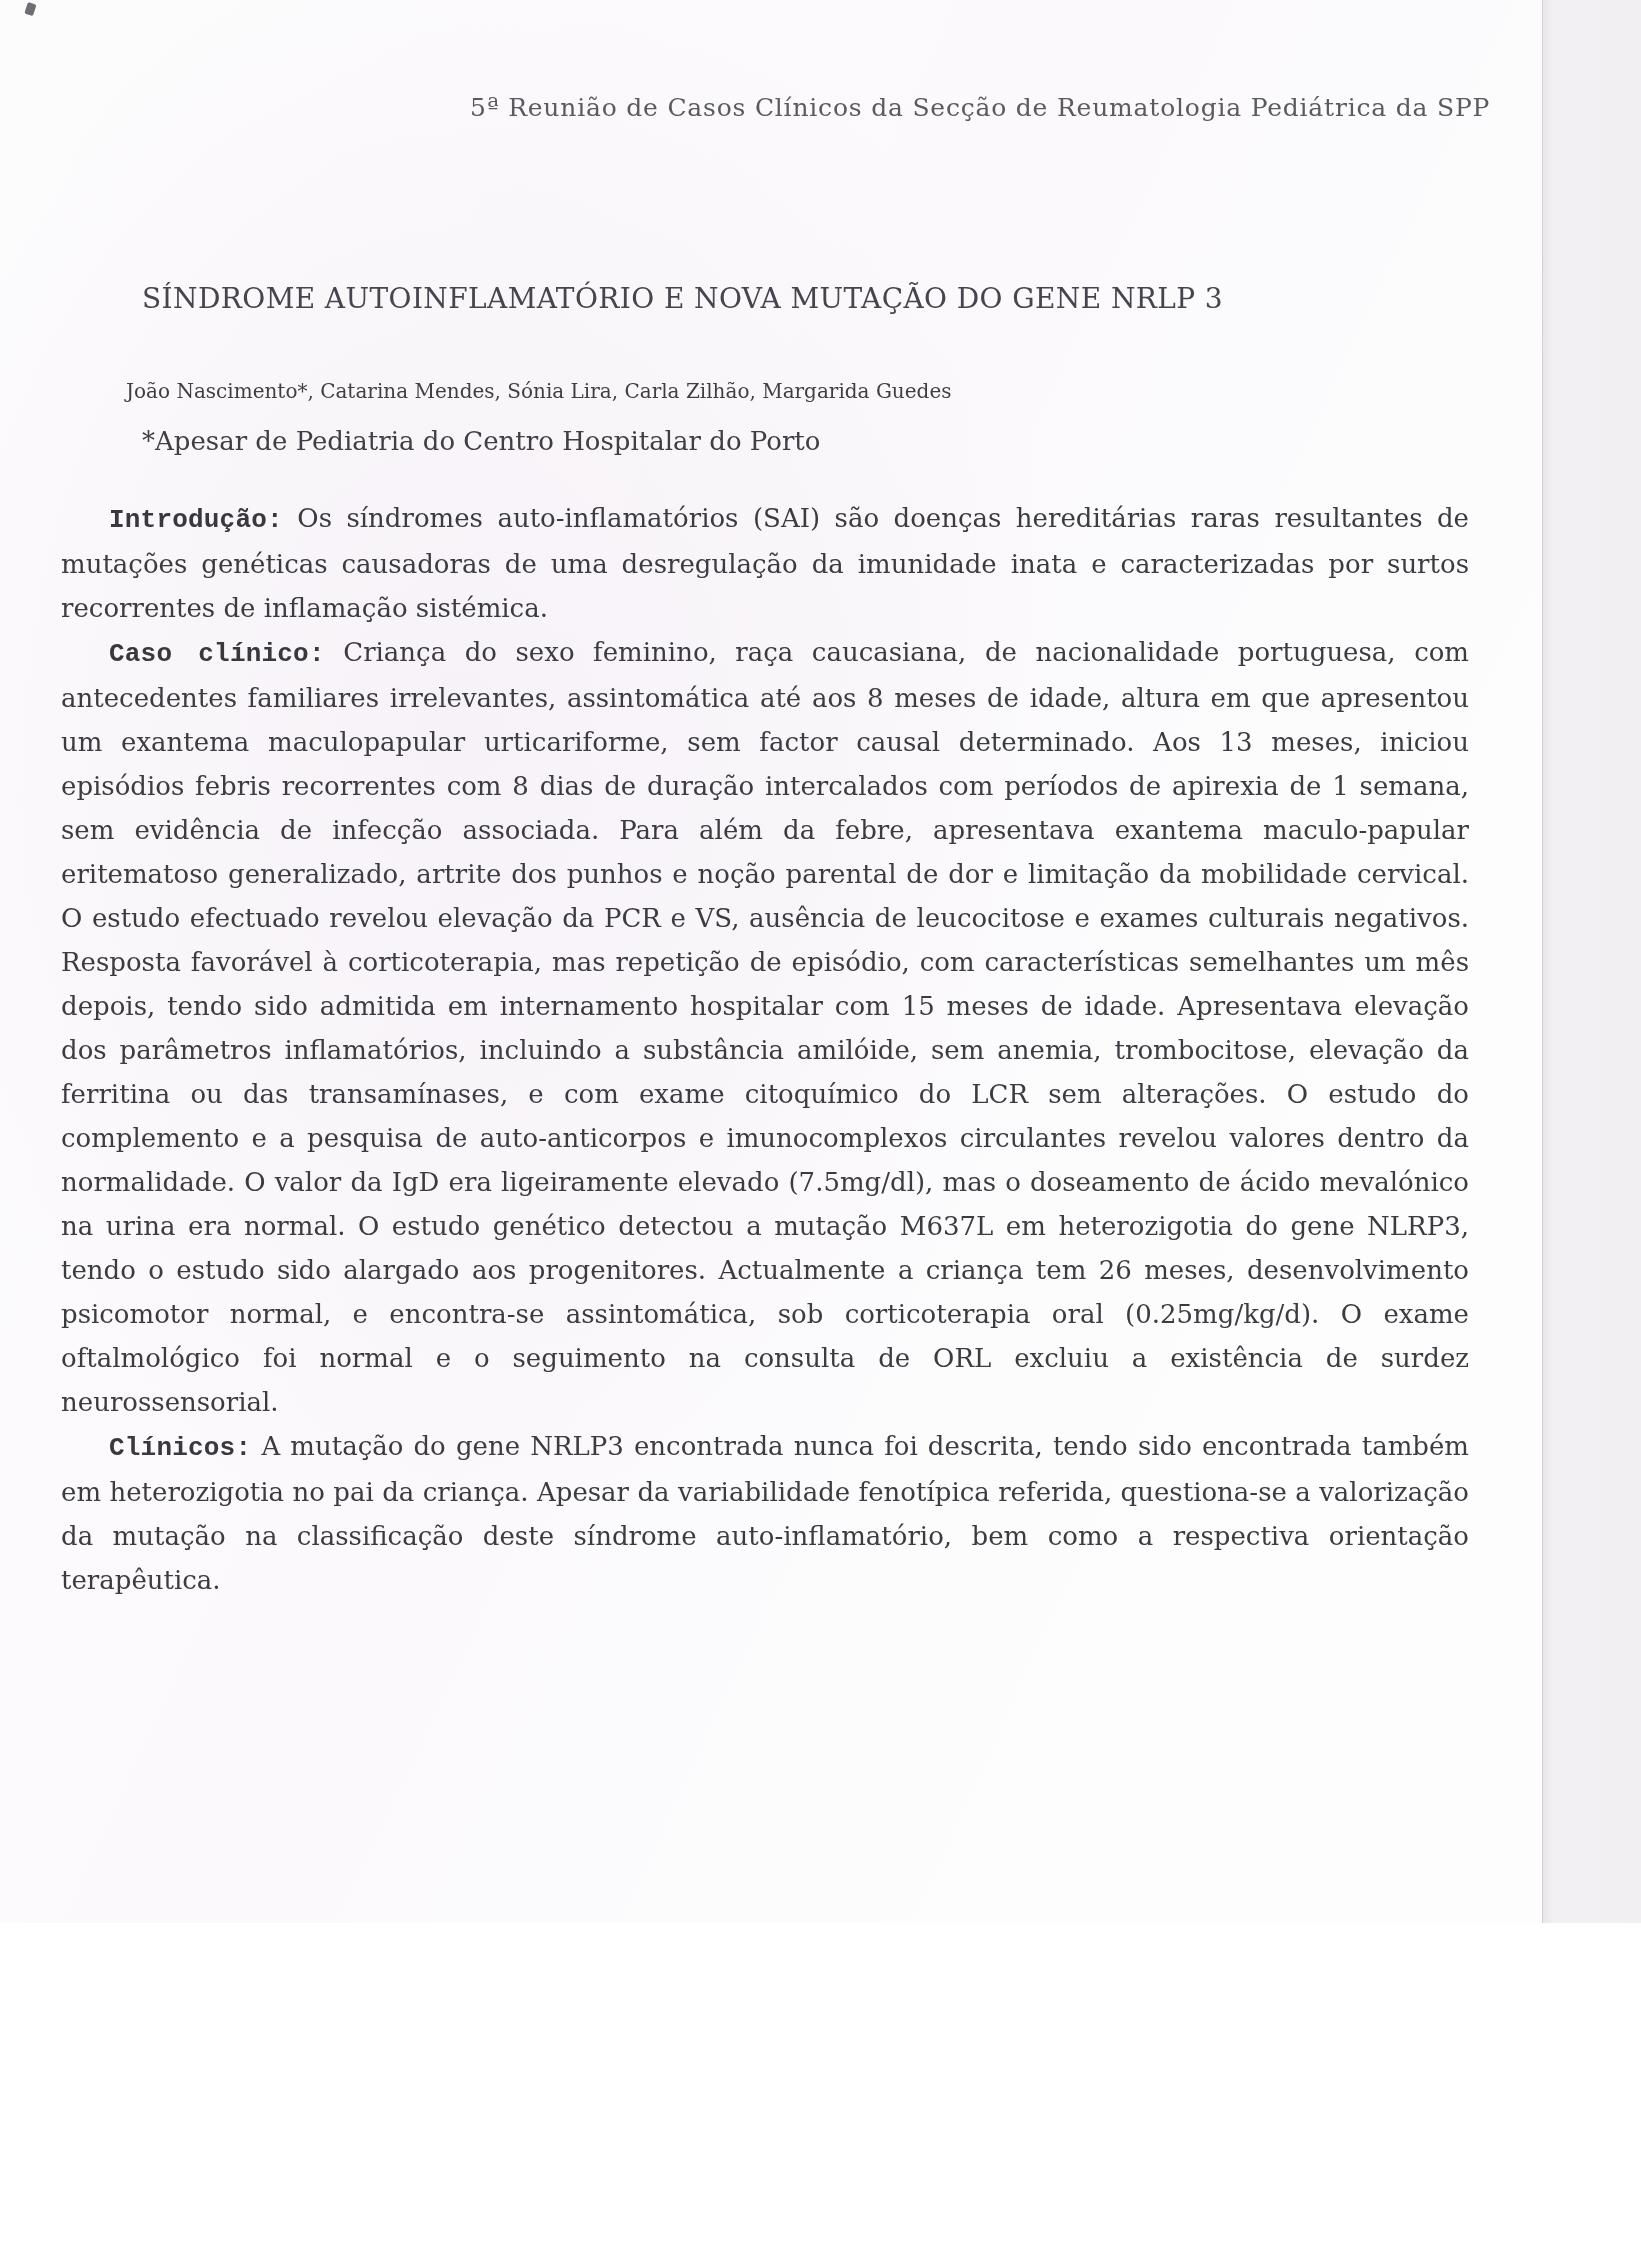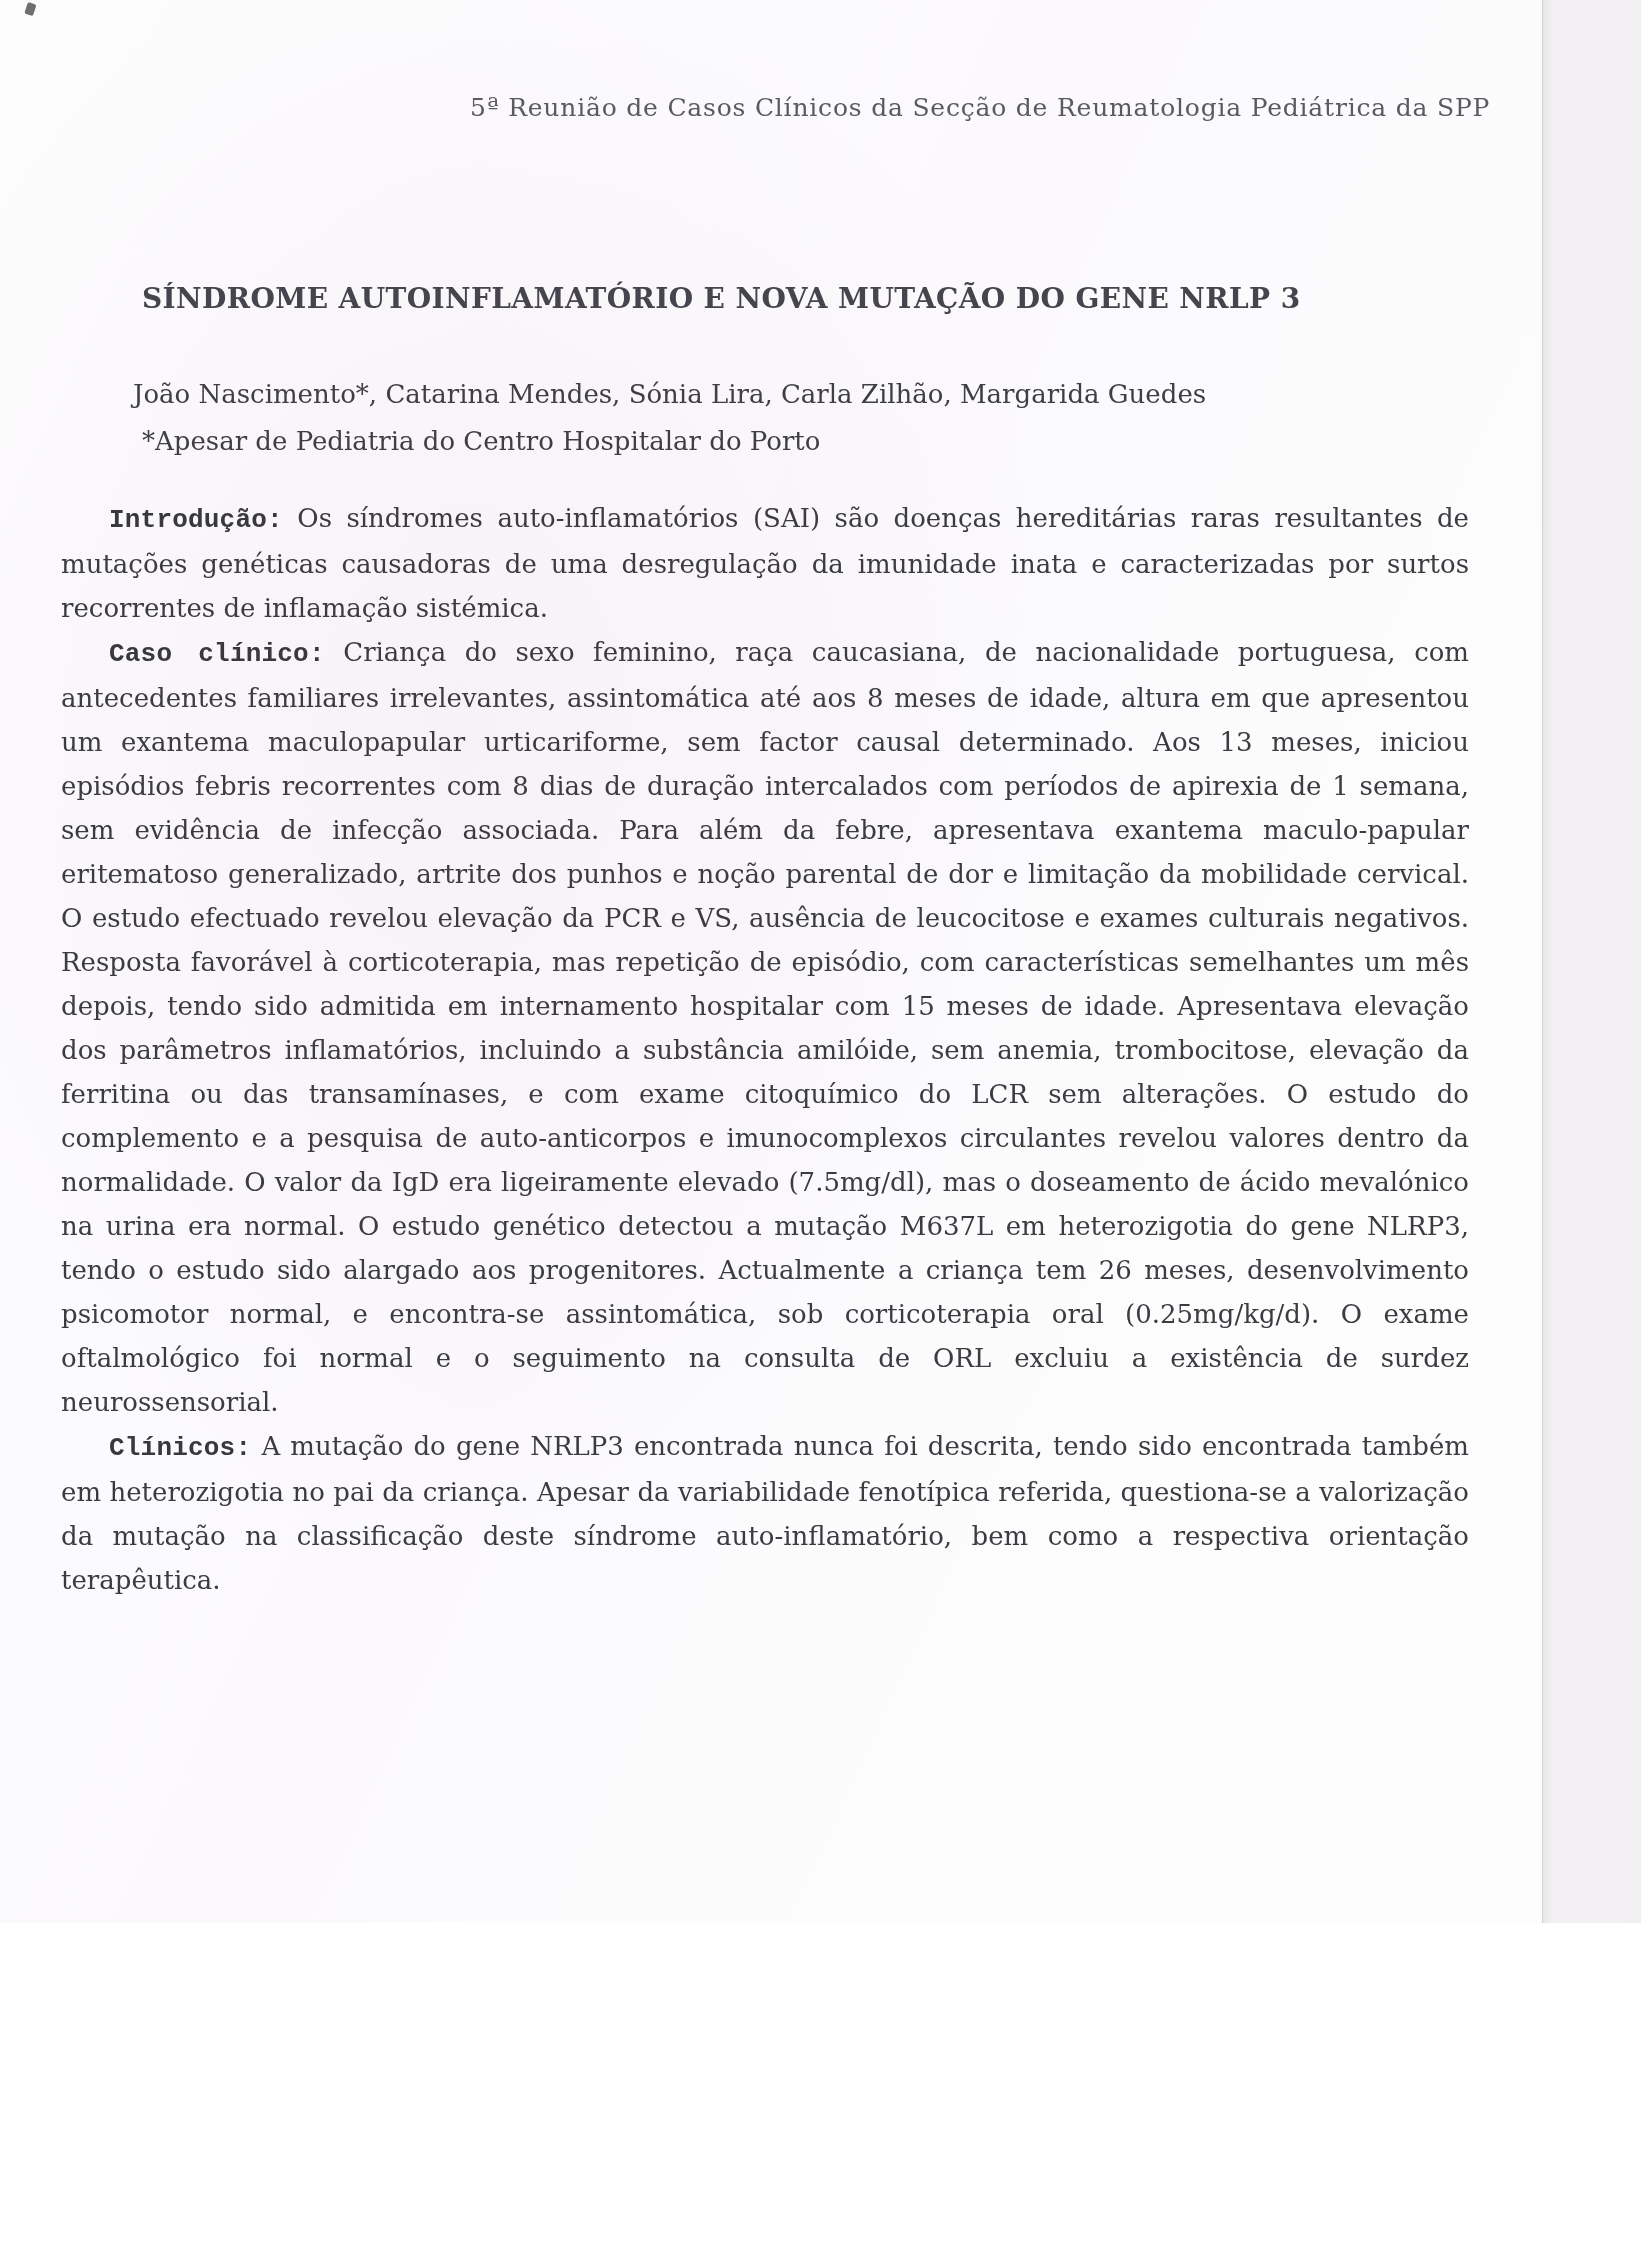--- a/index.html
+++ b/index.html
@@ -69,31 +69,31 @@
     color: #5b5a61;
     white-space: nowrap;
   }
 
   .title {
     position: absolute;
     top: 282px;
     left: 142px;
     width: 1352px;
     font-size: 28px;
-    font-weight: bold;
+    font-weight: normal;
     letter-spacing: 0.4px;
     color: #46454d;
   }
 
   .authors {
     position: absolute;
     top: 379px;
-    left: 133px;
+    left: 126px;
     width: 1371px;
-    font-size: 26px;
+    font-size: 20px;
     color: #3f3e44;
   }
   .affiliation {
     position: absolute;
     top: 426px;
     left: 142px;
     width: 1371px;
     font-size: 26px;
     color: #3f3e44;
   }

